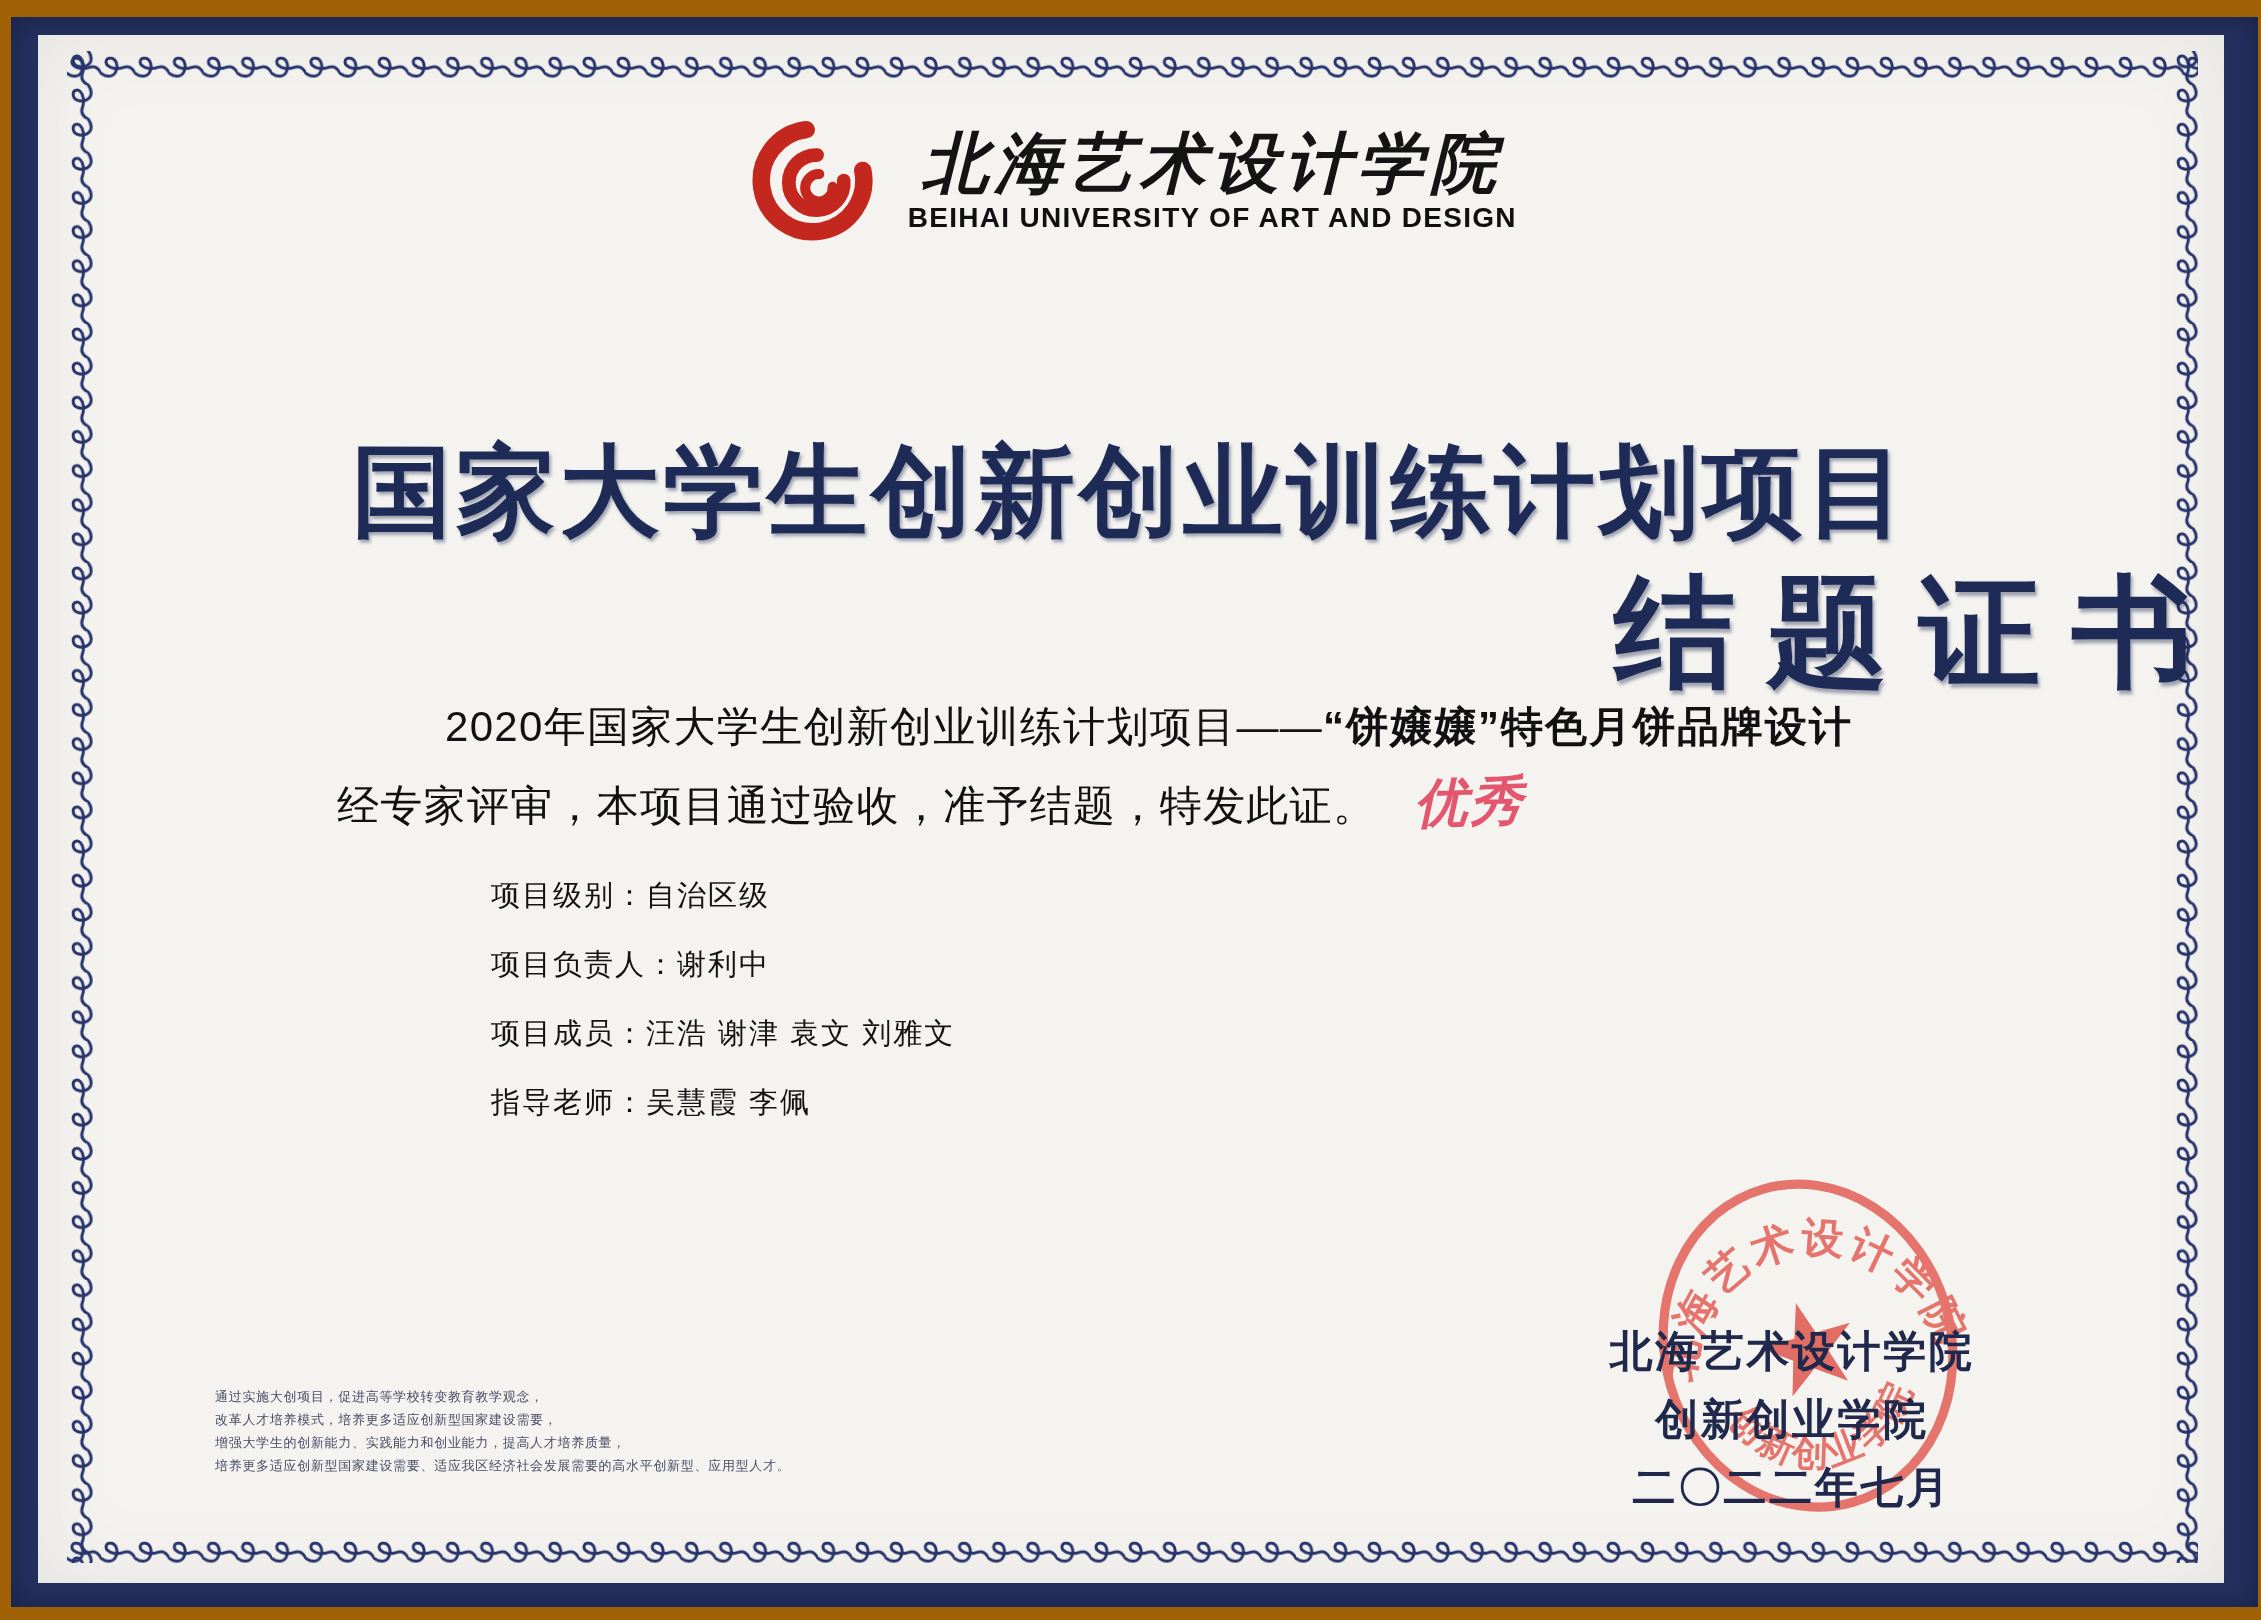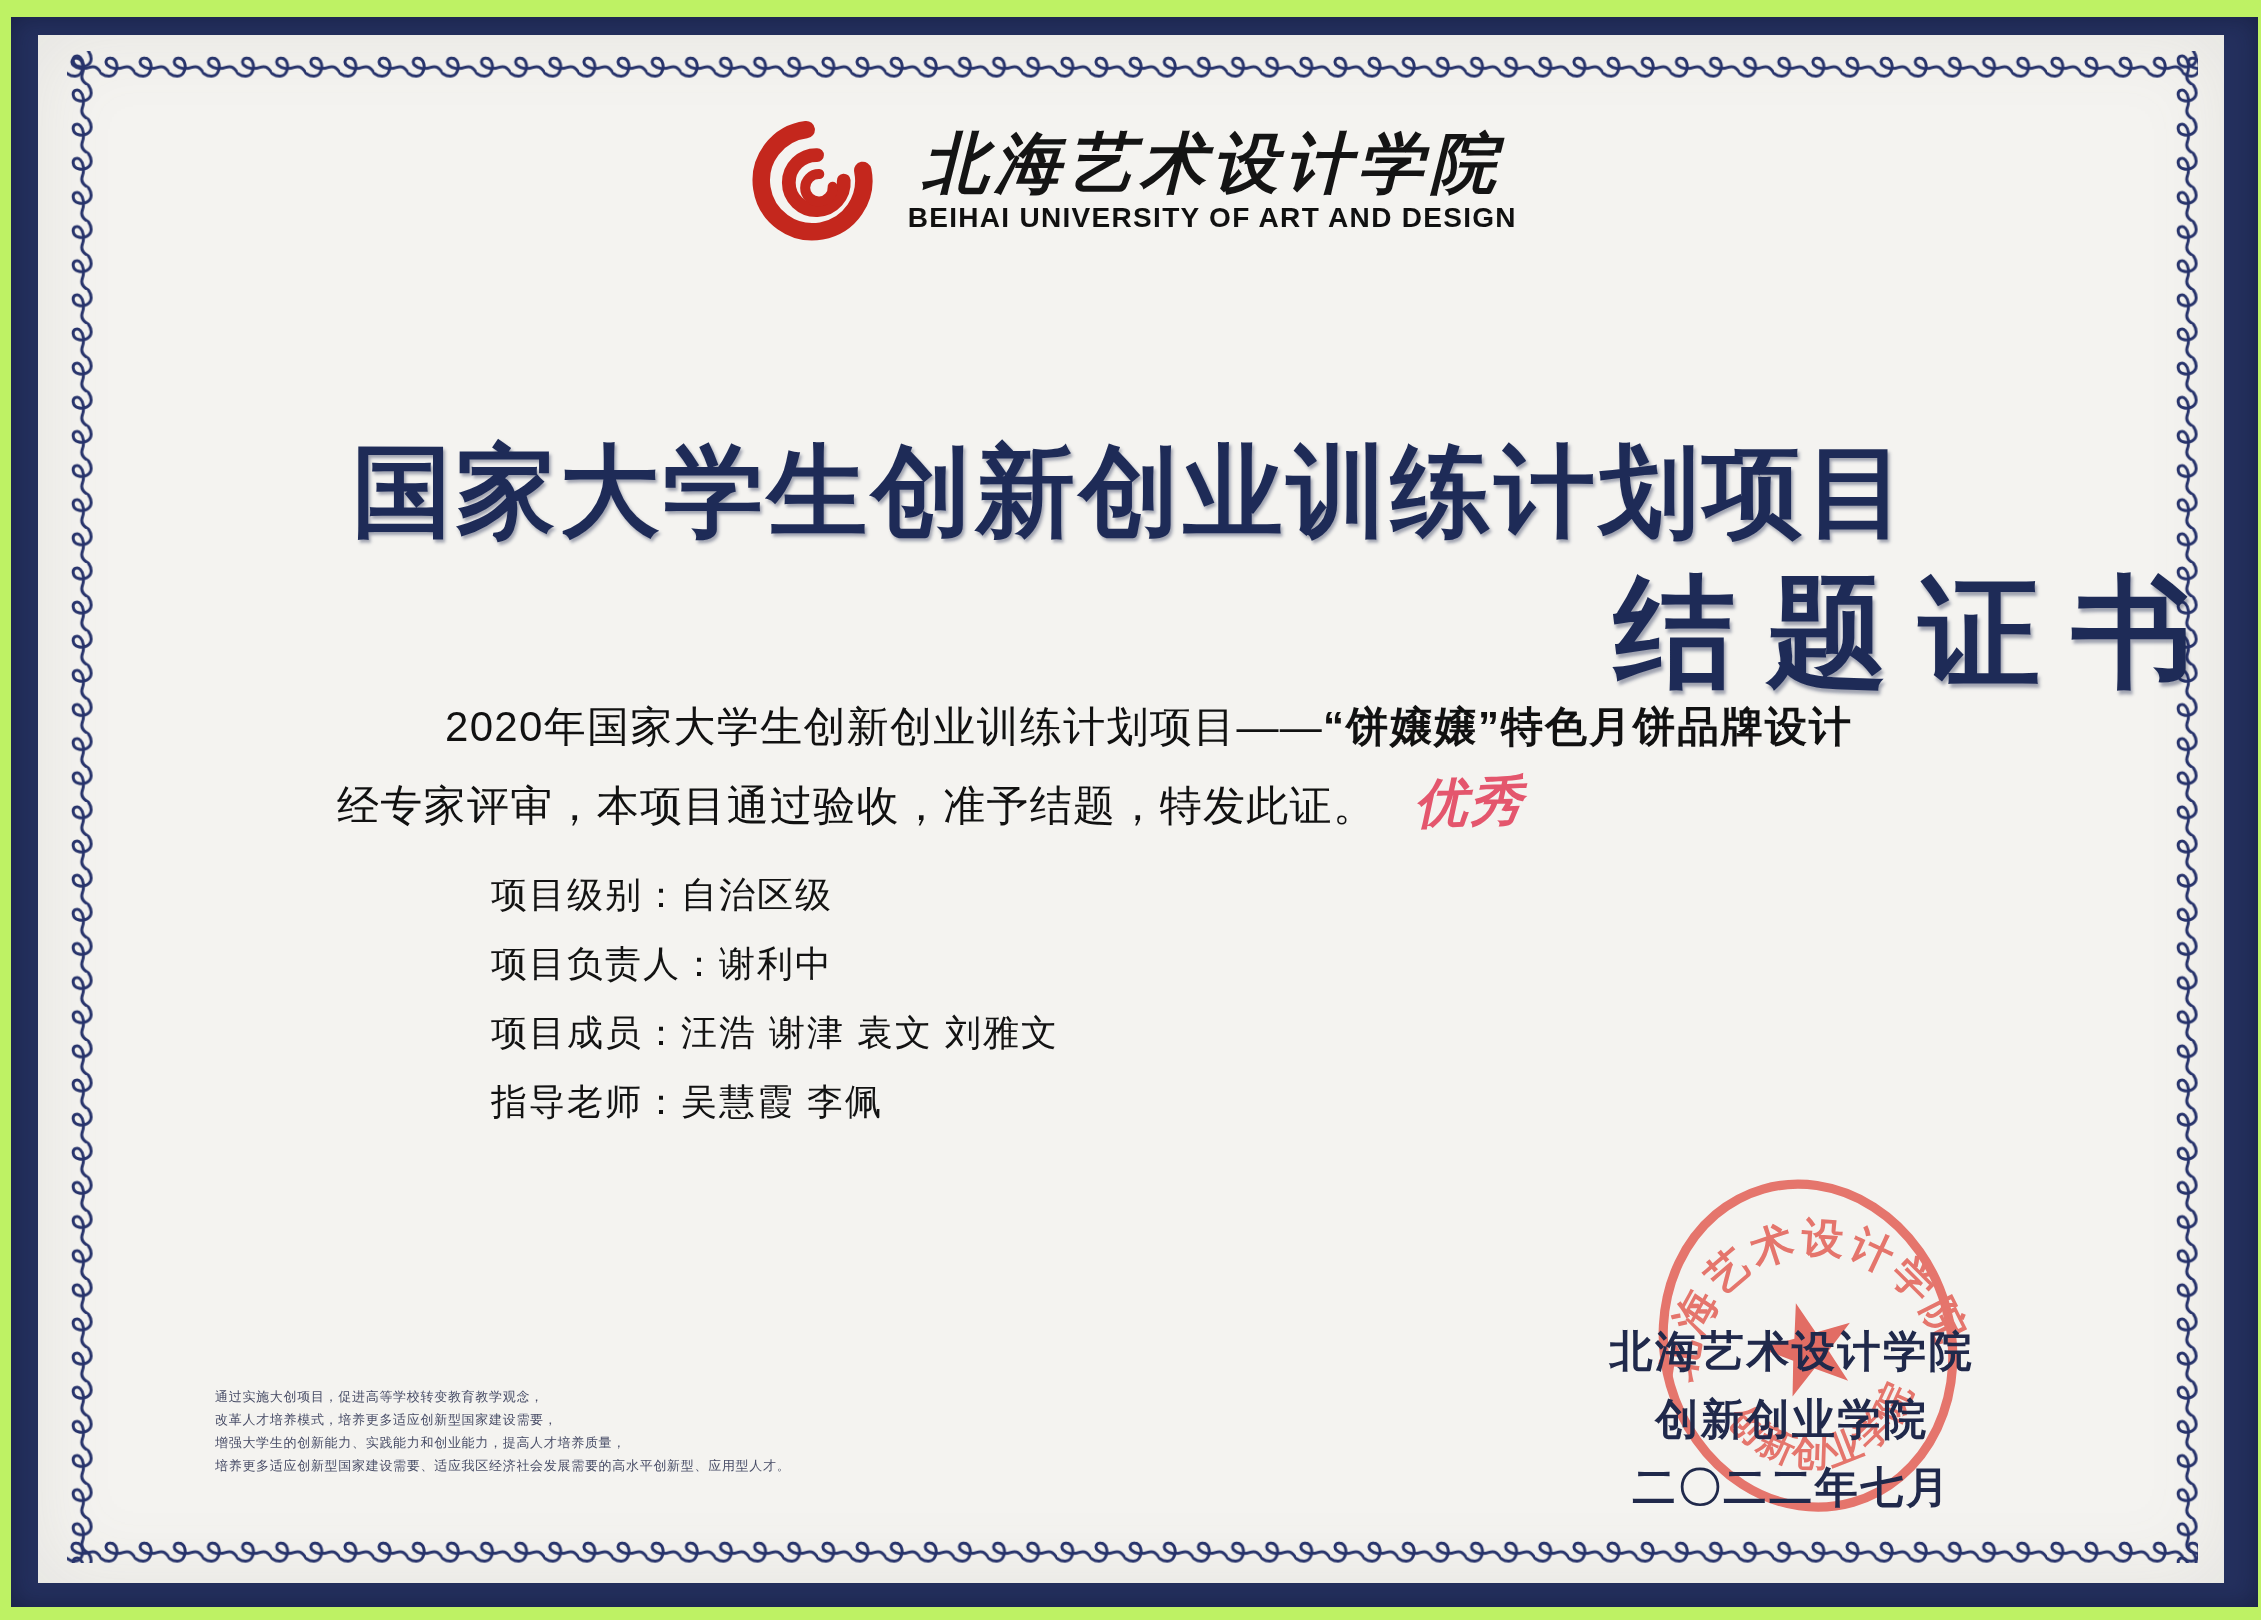--- a/index.html
+++ b/index.html
@@ -1,16 +1,16 @@
 <!DOCTYPE html>
 <html style="font-size:10.5px"><head>
 <meta charset="utf-8">
 <style>
   html,body{margin:0;padding:0;background:#d9dbd7;}
-  .stage{position:relative;width:2261px;height:1620px;background:#bef264;overflow:hidden;
+  .stage{position:relative;width:2261px;height:1620px;background:#a16207;overflow:hidden;
          font-family:"Liberation Sans",sans-serif;}
   
   .navy-frame{position:absolute;left:10.5px;top:17px;right:2.6px;bottom:13px;background:#24305e;
               box-shadow:inset 0 0 26px rgba(10,16,40,.45);}
   .paper{position:absolute;left:38px;top:35px;right:37px;bottom:37px;background:#f4f3f0;
          box-shadow:inset 0 0 79px rgba(120,120,110,.12);}
   .rope{position:absolute;}
   .rope svg{display:block;width:100%;height:100%;}
   .rope-top   {left:29px;right:26px;top:15.8px;height:27.6px;}
   .rope-bottom{left:29px;right:26px;bottom:19.7px;height:27.6px;}
@@ -34,21 +34,21 @@
   
   .para{position:absolute;left:299px;top:655px;width:1681px;color:#111;
         font-size:42px;line-height:74px;letter-spacing:1.3px;}
   .para .indent{padding-left:108px;display:block;white-space:nowrap;}
   .para .bold{font-weight:bold;letter-spacing:2px;}
   .para .line2{display:block;white-space:nowrap;}
   .grade{font-family:"DejaVu Serif",serif;font-style:italic;font-weight:bold;
          color:#e4566d;font-size:53px;margin-left:38px;display:inline-block;
          transform:rotate(-2deg);letter-spacing:2.6px;}
   
-  .fields{position:absolute;left:453px;top:826px;font-size:36px;color:#131313;letter-spacing:2px;}
+  .fields{position:absolute;left:453px;top:826px;font-size:29px;color:#131313;letter-spacing:2px;}
   .field-row{height:69px;display:flex;align-items:center;white-space:nowrap;}
   
   .footnote{position:absolute;left:177px;top:1351px;font-family:Liberation Mono, monospace;
             font-size:13px;line-height:23px;color:#474c66;letter-spacing:0.7px;}
   
   .issuer{position:absolute;left:1570px;top:1282px;width:368px;text-align:center;z-index:3;
           font-size:43px;line-height:68px;color:#20294b;font-weight:600;letter-spacing:2.6px;
           white-space:nowrap;}
   .seal{position:absolute;left:1609px;top:1132px;width:322px;height:358px;z-index:2;opacity:.88;}
   .hidden-defs{position:absolute;width:0;height:0;overflow:hidden;}

